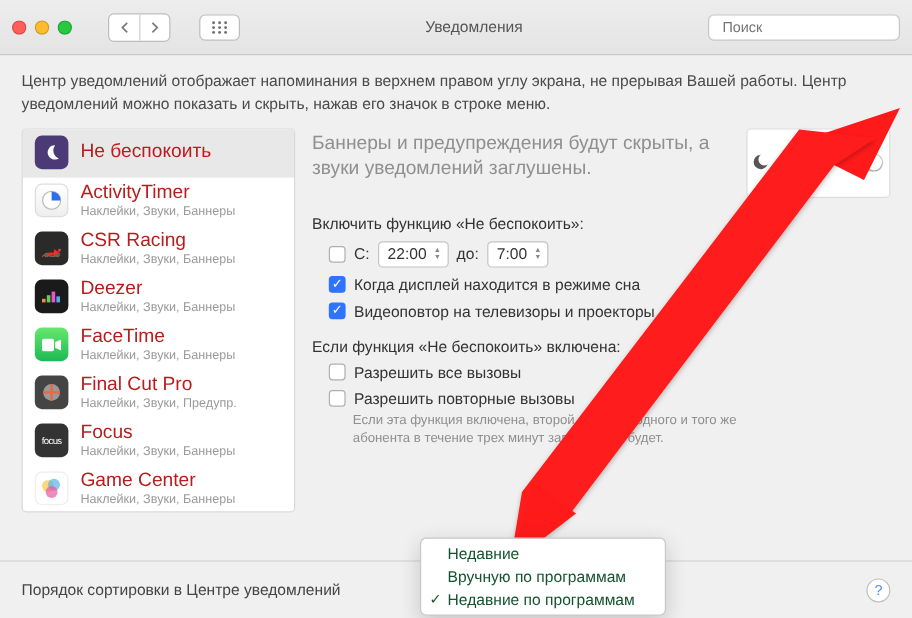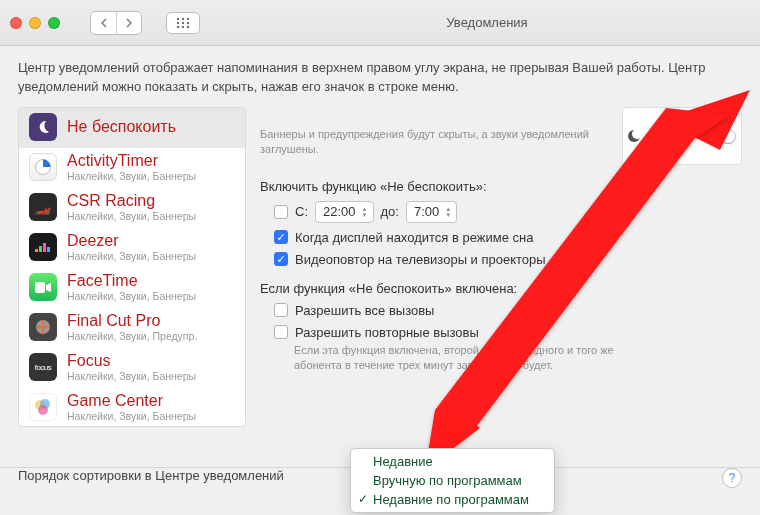--- a/index.html
+++ b/index.html
@@ -30,41 +30,41 @@
   .row.sel { background:#e8e8e8; }
   .appicon { width:28px; height:28px; border-radius:6px; flex:0 0 28px; display:flex; align-items:center; justify-content:center; font-size:16px; color:#fff; }
   .rowtxt { display:flex; flex-direction:column; line-height:1.15; overflow:hidden; }
   .appname { font-size:16px; color:#b91c1c; white-space:nowrap; overflow:hidden; text-overflow:ellipsis; }
   .appsub  { font-size:10.5px; color:#9a9a9a; white-space:nowrap; overflow:hidden; text-overflow:ellipsis; }
   
   
   .right { flex:1; position:relative; }
   .sec-head { display:flex; align-items:flex-start; gap:12px; }
   .sec-title { font-size:13.5px; color:#333; flex:1; }
-  .sec-sub { font-size:11px; color:#8f8f8f; margin-top:20px; line-height:1.35; }
+  .sec-sub { font-size:16px; color:#8f8f8f; margin-top:2px; line-height:1.35; }
   .thumb { width:120px; height:58px; background:#fff; border:1px solid #ddd; border-radius:4px; padding:5px; display:flex; flex-direction:column; gap:4px; }
   .thumb-top { display:flex; justify-content:flex-end; gap:4px; color:#bbb; font-size:10px; }
   .thumb-row { display:flex; justify-content:space-between; align-items:center; }
   .moon-sm { width:12px;height:12px;border-radius:50%;background:#555; position:relative; }
   .moon-sm::after{content:'';position:absolute;width:10px;height:10px;border-radius:50%;background:#fff;left:4px;top:-1px;}
   .sw { width:28px;height:15px;border-radius:999px;background:#c9c9c9;position:relative; }
   .sw::after{content:'';position:absolute;width:13px;height:13px;border-radius:50%;background:#fff;right:1px;top:1px;box-shadow:0 1px 1px rgba(0,0,0,.2);}
   
   .subhead { font-size:13px; color:#333; margin-top:14px; }
   .opt { display:flex; align-items:center; gap:7px; font-size:13px; color:#333; margin-top:7px; margin-left:14px; }
   .cb { width:14px; height:14px; border:1px solid #b0b0b0; border-radius:3px; background:#fff; display:flex; align-items:center; justify-content:center; }
   .cb.on { background:#2f74ff; border-color:#2f74ff; color:#fff; }
   .cb.on::after { content:'✓'; font-size:11px; line-height:1; }
   .timebox { display:inline-flex; align-items:center; border:1px solid #c4c4c4; border-radius:4px; background:#fff; height:22px; padding:0 3px 0 7px; gap:4px; }
   .stepper { display:flex; flex-direction:column; }
   .stepper span { font-size:6px; color:#888; line-height:6px; padding:0 2px; cursor:default; }
   .note { font-size:11px; color:#8f8f8f; margin-left:34px; margin-top:3px; line-height:1.35; max-width:330px; }
   
   
-  .sortrow { position:absolute; left:0; right:0; bottom:0; height:48px; border-top:1px solid #d5d5d5; background:#f0f0f0; display:flex; padding:0 18px; font-size:13px; color:#444; }
+  .sortrow { position:absolute; left:0; right:0; bottom:0; height:48px; border-top:1px solid #d5d5d5; background:#f0f0f0; display:flex; align-items:center; padding:0 18px; font-size:13px; color:#444; }
   .helpbtn { margin-left:auto; width:20px;height:20px;border-radius:50%;border:1px solid #bfbfbf; background:#fff; color:#4c8fe8; display:flex;align-items:center;justify-content:center;font-size:12px; }
   
   
   .dropdown { position:absolute; left:350px; bottom:2px; width:205px; background:#fff; border:1px solid #c8c8c8; border-radius:5px; box-shadow:0 6px 18px rgba(0,0,0,.18); padding:3px 0; z-index:50; }
   .dditem { padding:2px 14px 2px 22px; font-size:13px; color:#14532d; position:relative; }
   .dditem.checked::before { content:'✓'; position:absolute; left:7px; font-size:12px; }
   
   
   .redarrow { position:absolute; pointer-events:none; z-index:40; }
 </style>
@@ -98,20 +98,27 @@
           <circle cx="2" cy="6" r="1.2"></circle>
           <circle cx="7" cy="6" r="1.2"></circle>
           <circle cx="12" cy="6" r="1.2"></circle>
           <circle cx="2" cy="10" r="1.2"></circle>
           <circle cx="7" cy="10" r="1.2"></circle>
           <circle cx="12" cy="10" r="1.2"></circle>
         </g>
       </svg>
   </div>
   <div class="wintitle">Уведомления</div>
+  <div class="searchwrap">
+    <svg width="12" height="12" viewBox="0 0 12 12">
+        <circle cx="5" cy="5" r="3.5" stroke="#999" fill="none" stroke-width="1.3"></circle>
+        <line x1="8" y1="8" x2="11" y2="11" stroke="#999" stroke-width="1.3"></line>
+      </svg>
+    <input placeholder="Поиск" style="">
+  </div>
 </div>
 
 <div class="descrip">Центр уведомлений отображает напоминания в верхнем правом углу экрана, не прерывая Вашей работы. Центр уведомлений можно показать и скрыть, нажав его значок в строке меню.</div>
 
 <div class="panel">
 
   <div class="sidebar">
     <div class="row sel">
       <div class="appicon" style="background:#4b3a75">
         <svg width="16" height="16" viewBox="0 0 16 16">

